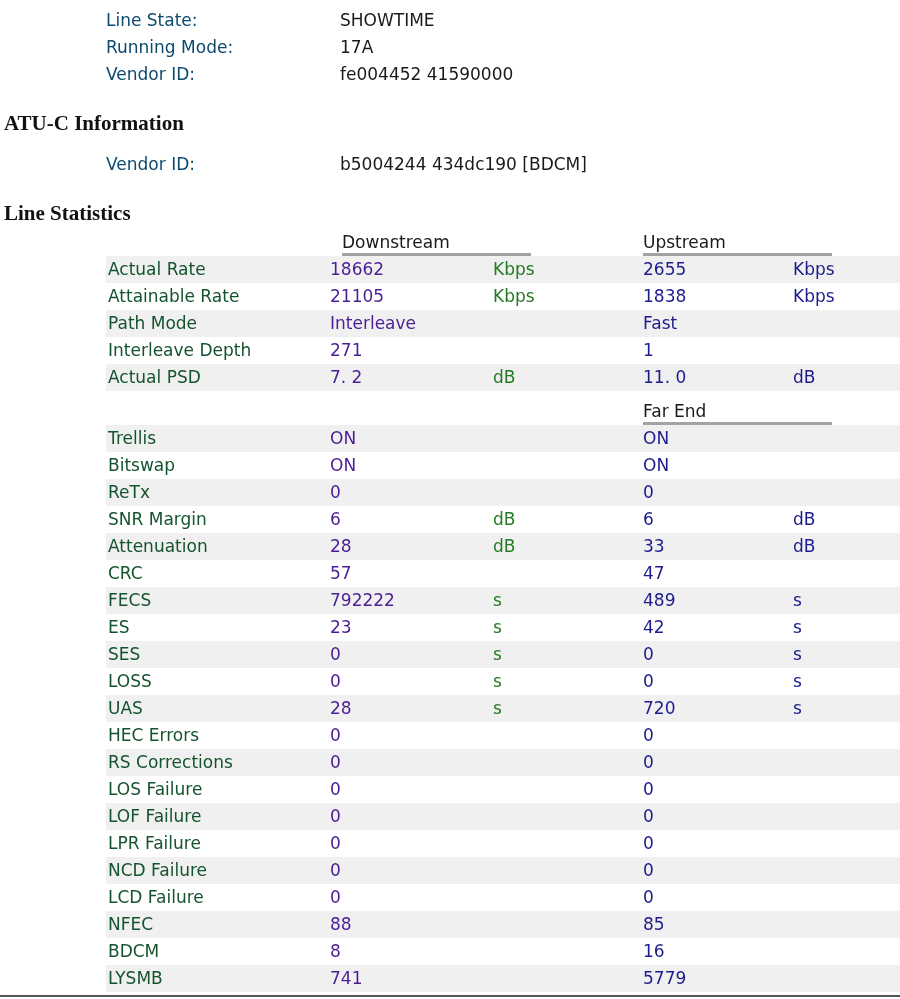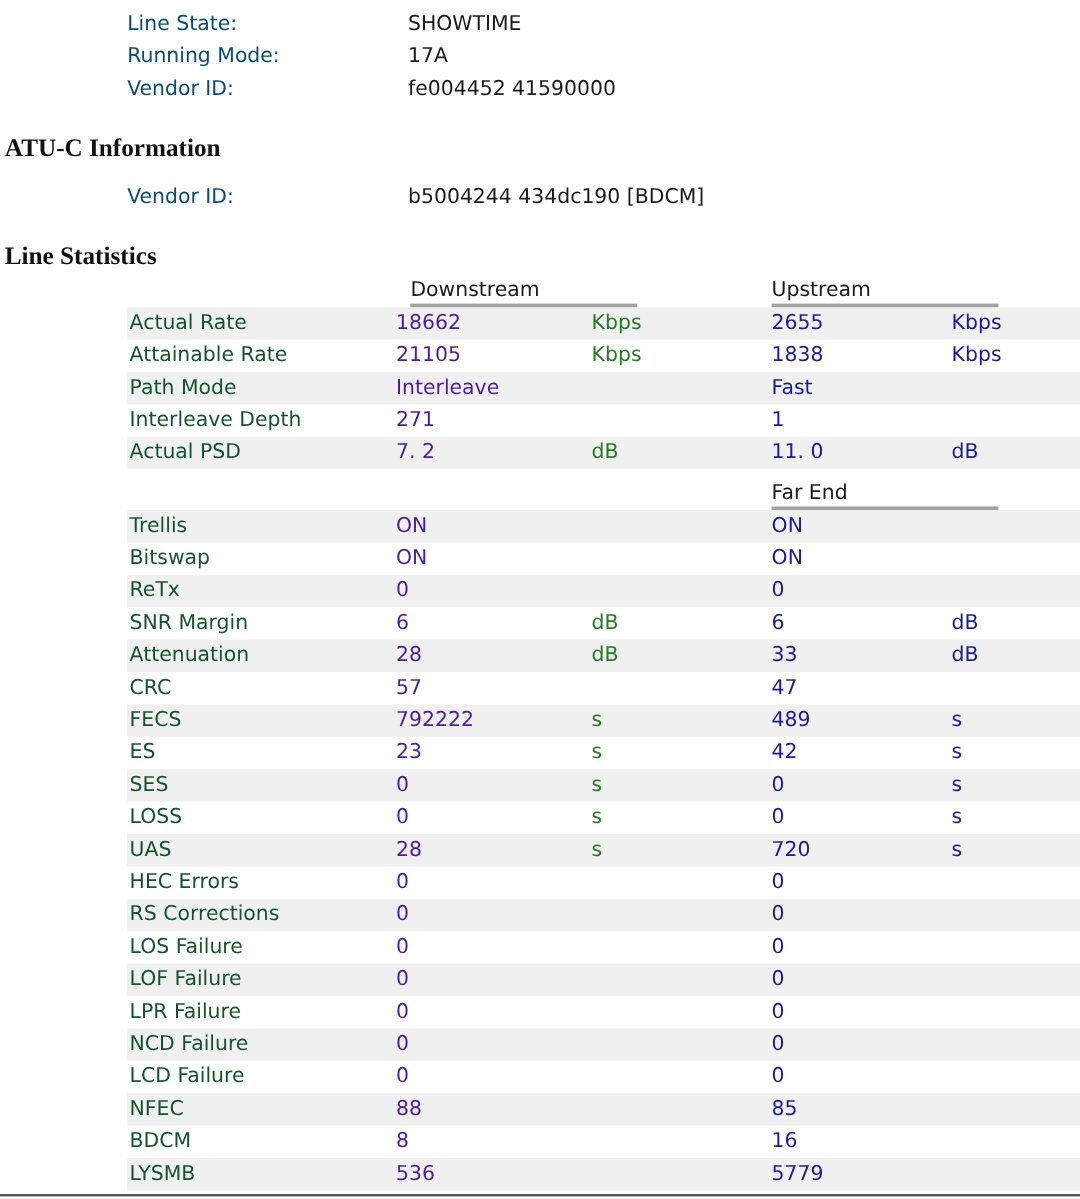--- a/index.html
+++ b/index.html
@@ -241,21 +241,21 @@
       </div>
       <div class="srow">
         <span class="lbl">BDCM</span>
         <span class="v1">8</span>
         <span class="u1"></span>
         <span class="v2">16</span>
         <span class="u2"></span>
       </div>
       <div class="srow gray">
         <span class="lbl">LYSMB</span>
-        <span class="v1">536</span>
+        <span class="v1">741</span>
         <span class="u1"></span>
         <span class="v2">5779</span>
         <span class="u2"></span>
       </div>
     </div>
 </div>
 
 <div class="bottom-line"></div>
 
 </body></html>

